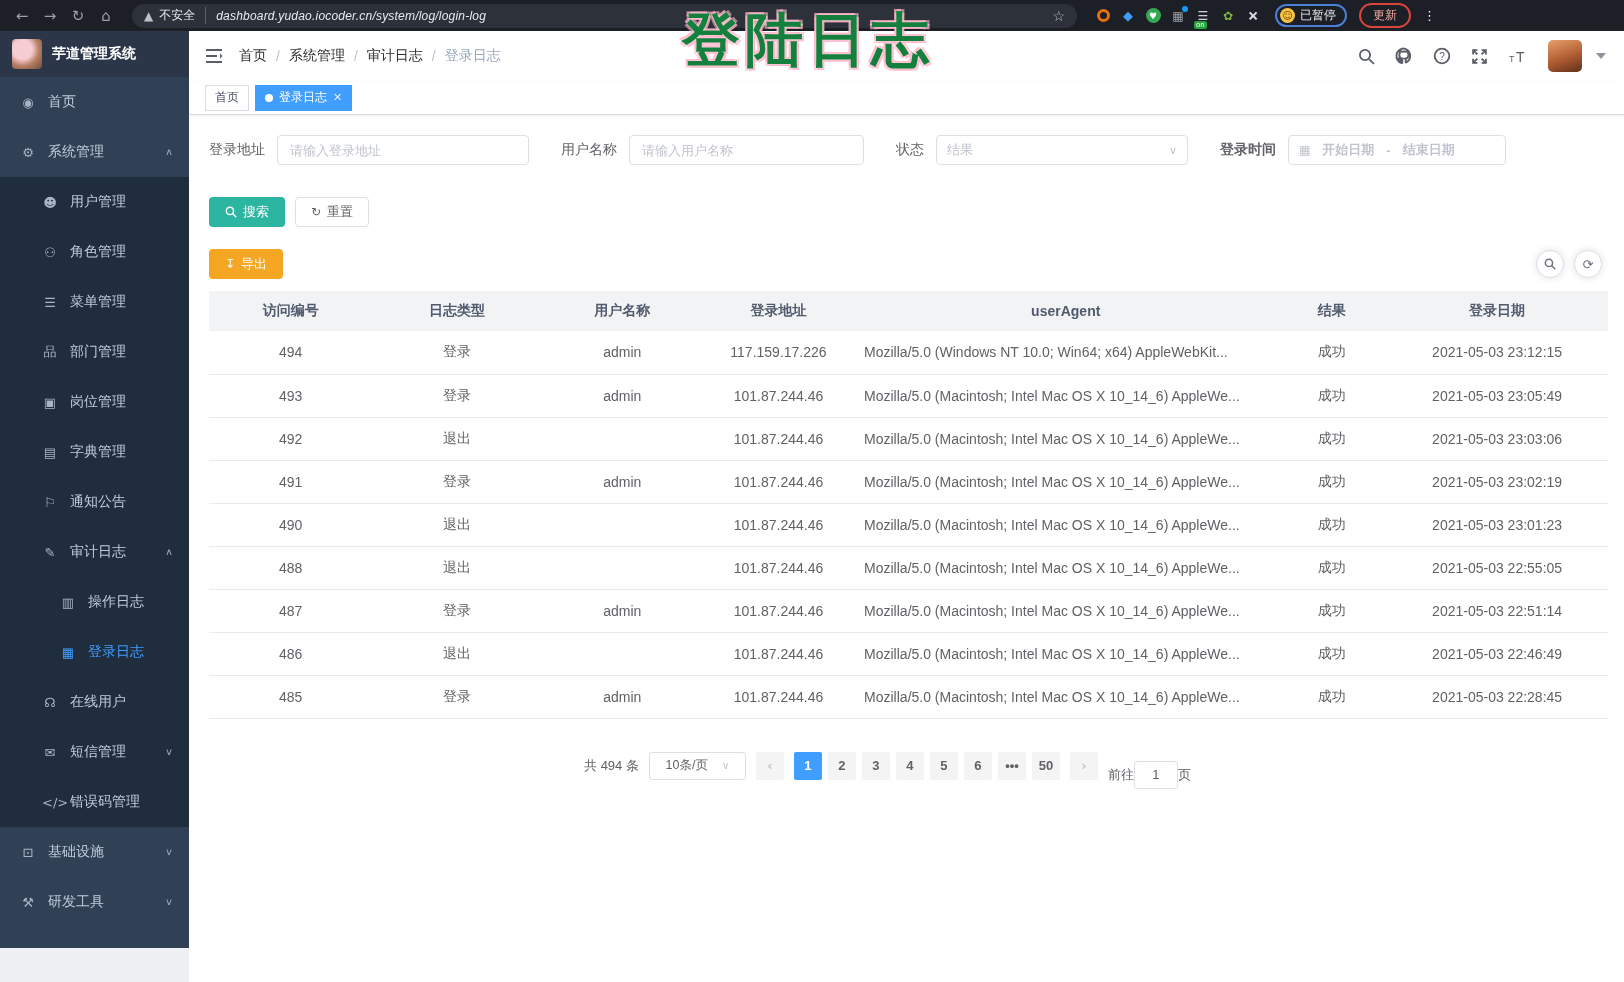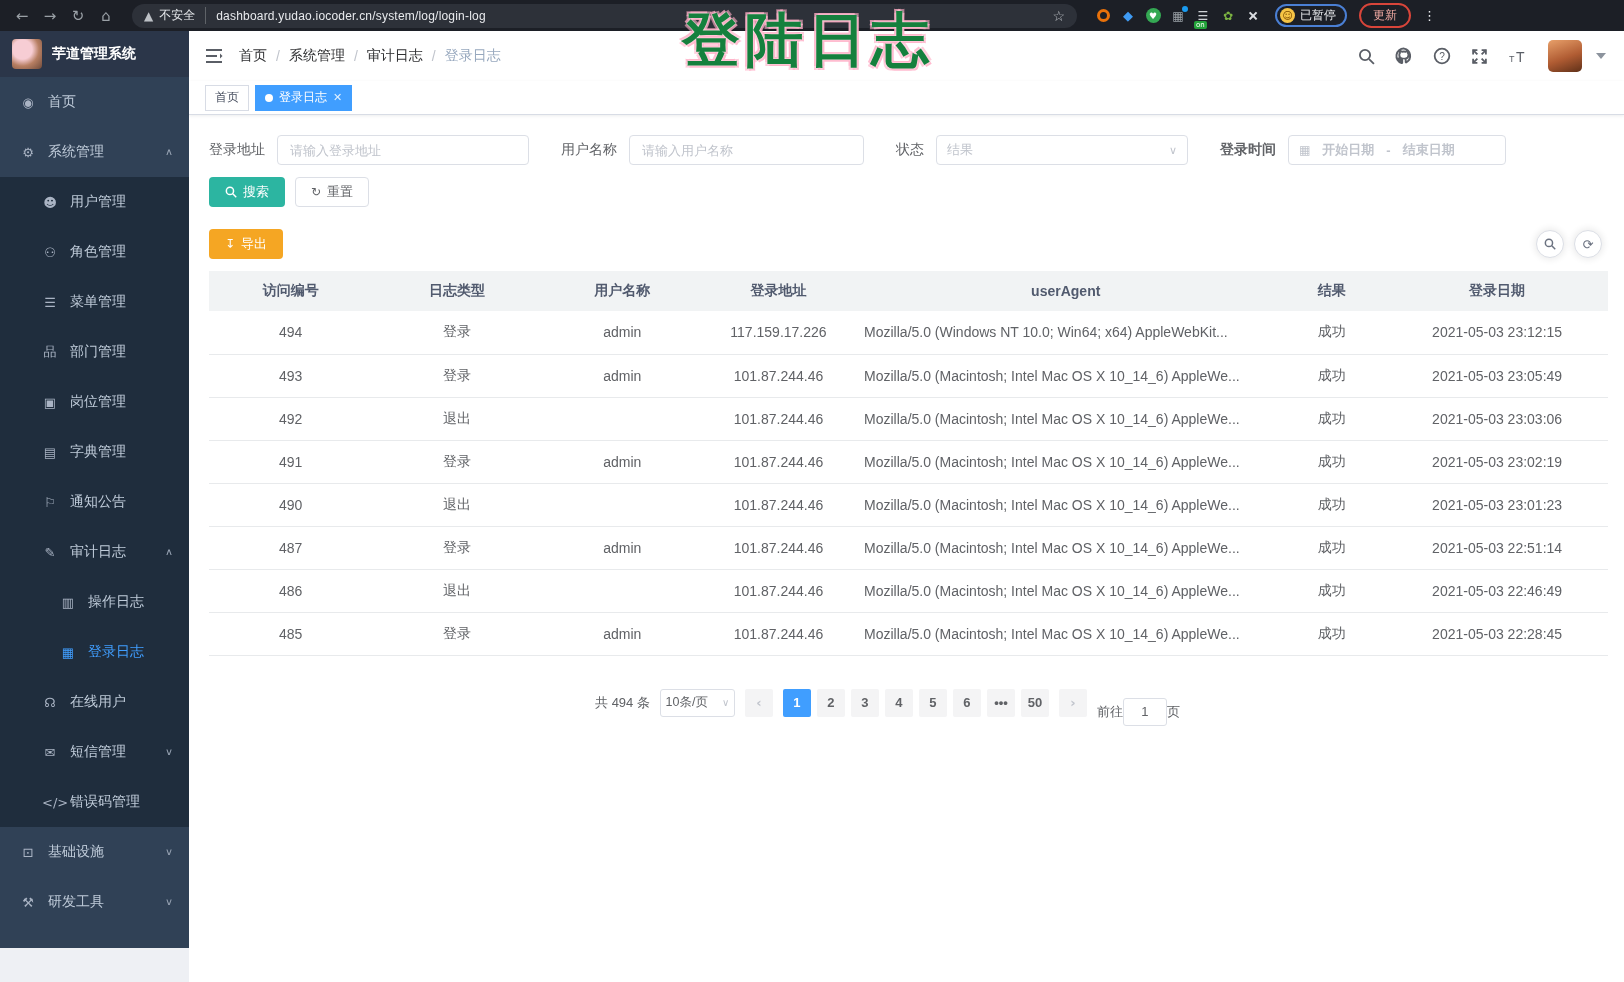--- a/index.html
+++ b/index.html
@@ -5,21 +5,21 @@
   * { margin:0; padding:0; box-sizing:border-box; }
   html,body { width:1624px; height:982px; overflow:hidden;
     font-family:"Liberation Sans","DejaVu Sans",sans-serif; background:#fff; position:relative; }
 
   
   .browser-bar{height:31px;background:#1c1f26;display:flex;align-items:center;padding:0 10px;gap:4px;}
   .bnav{color:#9aa0a6;font-size:15px;width:24px;height:24px;display:flex;align-items:center;justify-content:center;border-radius:50%;font-family:"DejaVu Sans",sans-serif;}
   .addr{width:945px;height:24px;background:#2d3139;border-radius:12px;margin-left:10px;display:flex;align-items:center;padding:0 12px;color:#dadce0;font-size:12px;}
   .addr .warn{display:flex;gap:6px;align-items:center;padding-right:10px;border-right:1px solid #5f6368;color:#e8eaed;}
   .addr .warn .tri{color:#bdc1c6;font-family:"DejaVu Sans",sans-serif;}
-  .addr .url{padding-left:10px;color:#e8eaed;letter-spacing:.2px;}
+  .addr .url{padding-left:10px;color:#e8eaed;letter-spacing:.2px;font-style:italic;}
   .addr .star{margin-left:auto;color:#bdc1c6;font-size:14px;font-family:"DejaVu Sans",sans-serif;}
   .ext-cluster{display:flex;align-items:center;gap:9px;margin-left:14px;}
   .extic{width:16px;height:16px;display:flex;align-items:center;justify-content:center;font-size:12px;position:relative;font-family:"DejaVu Sans",sans-serif;}
   .ext-orange{width:13px;height:13px;border:3px solid #e8710a;border-radius:50%;}
   .ext-gem{color:#3f9bf4;font-size:13px;}
   .ext-green{width:15px;height:15px;border-radius:50%;background:#34a853;color:#fff;font-size:9px;display:flex;align-items:center;justify-content:center;}
   .ext-grid{color:#9aa0a6;font-size:12px;}
   .ext-grid .bluedot{position:absolute;right:-2px;top:-2px;width:6px;height:6px;border-radius:50%;background:#1a9bf0;}
   .ext-list{color:#cfd2d6;font-size:12px;}
   .ext-list .onbadge{position:absolute;left:-1px;bottom:-5px;background:#23a33a;color:#fff;font-size:7px;padding:0 2px;border-radius:2px;line-height:8px;}
@@ -69,40 +69,40 @@
   .f-group{display:flex;align-items:center;margin-right:32px;}
   .f-label{margin-right:12px;white-space:nowrap;}
   .f-input{height:30px;border:1px solid #dcdfe6;border-radius:4px;padding:0 12px;font-size:13px;color:#606266;outline:none;}
   .f-input::placeholder{color:#c0c4cc;}
   .w-addr{width:252px;} .w-user{width:235px;}
   .f-select{width:252px;height:30px;border:1px solid #dcdfe6;border-radius:4px;display:flex;align-items:center;justify-content:space-between;padding:0 10px;color:#c0c4cc;font-size:13px;cursor:pointer;}
   .f-select .sel-caret{font-size:11px;color:#c0c4cc;font-family:"DejaVu Sans",sans-serif;}
   .f-date{width:218px;height:30px;border:1px solid #dcdfe6;border-radius:4px;display:flex;align-items:center;gap:12px;padding:0 10px;color:#c0c4cc;font-size:13px;cursor:pointer;}
   .f-date .cal{font-family:"DejaVu Sans",sans-serif;font-size:12px;}
 
-  .btn-row{margin-top:12px;display:flex;gap:10px;}
+  .btn-row{margin-top:32px;display:flex;gap:10px;}
   .btn{height:30px;border-radius:4px;font-size:13px;padding:0 15px;display:inline-flex;align-items:center;gap:6px;border:1px solid transparent;cursor:pointer;background:#fff;}
   .btn-search{background:#2cb5a1;color:#fff;}
   .btn-reset{border-color:#dcdfe6;color:#606266;}
   .btn-export{background:#f5a623;color:#fff;}
   .btn .bic{font-family:"DejaVu Sans",sans-serif;font-size:12px;display:flex;}
 
   .toolbar-row{margin-top:22px;display:flex;align-items:center;justify-content:space-between;}
   .circle-btns{display:flex;gap:10px;margin-right:6px;}
   .circle-btn{width:28px;height:28px;border-radius:50%;border:1px solid #dcdfe6;background:#fff;display:flex;align-items:center;justify-content:center;color:#6b7280;box-shadow:0 0 6px 2px rgba(0,0,0,.07);cursor:pointer;}
 
   
   table{margin-top:12px;border-collapse:collapse;width:100%;font-size:14px;color:#606266;table-layout:fixed;}
   thead th{background:#f1f3f4;height:40px;font-weight:600;color:#515a6e;text-align:center;}
   tbody td{height:43px;text-align:center;border-bottom:1px solid #e8eaec;overflow:hidden;white-space:nowrap;text-overflow:ellipsis;}
   tbody td.agent{text-align:left;padding-left:10px;}
 
   
   .pagination{display:flex;justify-content:center;align-items:center;margin-top:24px;font-size:13px;color:#606266;gap:10px;padding-right:42px;}
-  .psize{width:75px;height:28px;border:1px solid #dcdfe6;border-radius:3px;display:flex;align-items:center;justify-content:center;gap:14px;font-size:12.5px;color:#606266;cursor:pointer;}
+  .psize{width:97px;height:28px;border:1px solid #dcdfe6;border-radius:3px;display:flex;align-items:center;justify-content:center;gap:14px;font-size:12.5px;color:#606266;cursor:pointer;}
   .psize .sel-caret{color:#c0c4cc;font-size:10px;font-family:"DejaVu Sans",sans-serif;}
   .pages{display:flex;gap:6px;align-items:center;}
   .pg{min-width:28px;height:28px;padding:0 4px;background:#f4f4f5;border-radius:2px;display:flex;align-items:center;justify-content:center;color:#606266;font-weight:600;font-size:13px;cursor:pointer;}
   .pg.active{background:#409eff;color:#fff;}
   .pg.arrow{color:#c0c4cc;font-family:"DejaVu Sans",sans-serif;}
   .goto{display:flex;align-items:center;margin-top:18px;}
   .goto-input{width:44px;height:28px;border:1px solid #dcdfe6;border-radius:3px;text-align:center;font-size:13px;color:#606266;outline:none;}
 
   
   .overlay-note{position:absolute;left:682px;top:2px;z-index:99;font-size:58px;font-weight:700;color:#15803d;letter-spacing:5px;pointer-events:none;
@@ -418,20 +418,29 @@
             <tr>
               <td>490</td>
               <td>退出</td>
               <td></td>
               <td>101.87.244.46</td>
               <td class="agent">Mozilla/5.0 (Macintosh; Intel Mac OS X 10_14_6) AppleWe...</td>
               <td>成功</td>
               <td>2021-05-03 23:01:23</td>
             </tr>
             <tr>
+              <td>488</td>
+              <td>退出</td>
+              <td></td>
+              <td>101.87.244.46</td>
+              <td class="agent">Mozilla/5.0 (Macintosh; Intel Mac OS X 10_14_6) AppleWe...</td>
+              <td>成功</td>
+              <td>2021-05-03 22:55:05</td>
+            </tr>
+            <tr>
               <td>487</td>
               <td>登录</td>
               <td>admin</td>
               <td>101.87.244.46</td>
               <td class="agent">Mozilla/5.0 (Macintosh; Intel Mac OS X 10_14_6) AppleWe...</td>
               <td>成功</td>
               <td>2021-05-03 22:51:14</td>
             </tr>
             <tr>
               <td>486</td>

